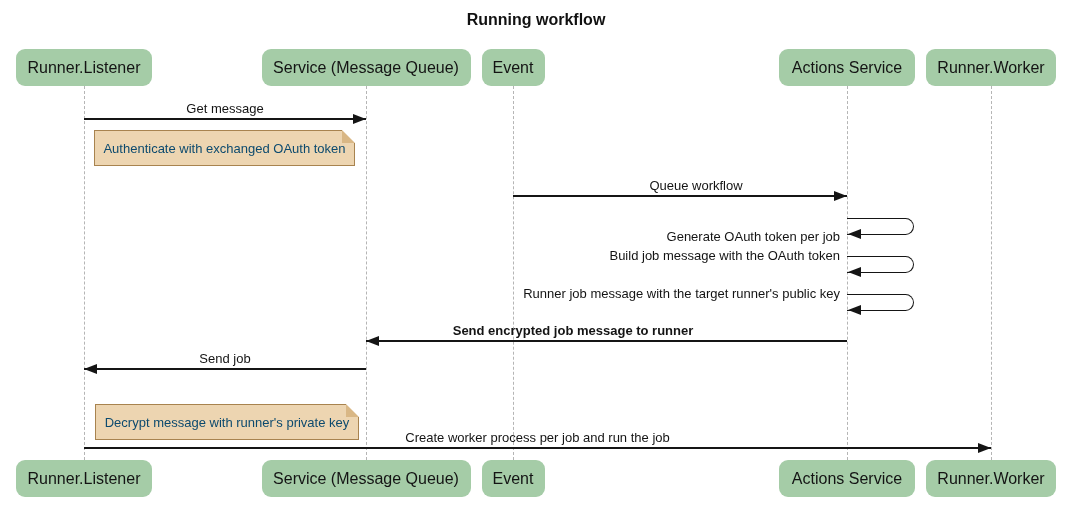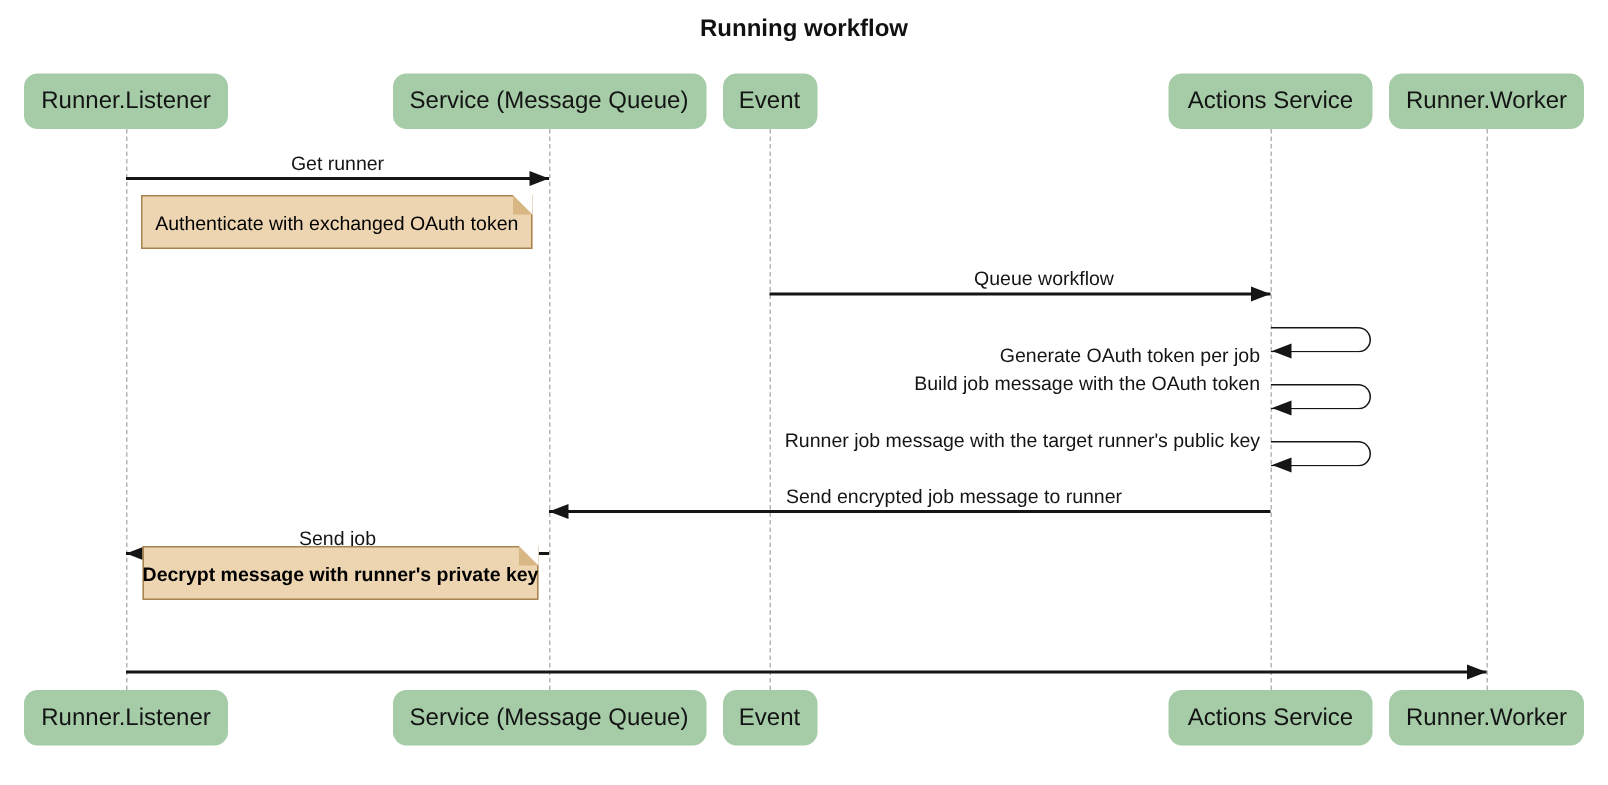--- a/index.html
+++ b/index.html
@@ -74,21 +74,21 @@
     border-radius: 0 10px 10px 0;
   }
   .note {
     position: absolute;
     background: #edd5b1;
     border: 1px solid #a8834f;
     display: flex;
     align-items: center;
     justify-content: center;
     font-size: 13px;
-    color: #000000;
+    color: #0c4a6e;
     white-space: nowrap;
   }
   .note::before {
     content: "";
     position: absolute;
     top: -1px; right: -1px;
     width: 0; height: 0;
     border-style: solid;
     border-width: 0 13px 13px 0;
     border-color: #ffffff #ffffff #d9b785 #d9b785;
@@ -107,38 +107,39 @@
     <div class="actor-box" style="left: 16px; top: 49px; width: 136px; height: 37px;">Runner.Listener</div>
     <div class="actor-box" style="left: 16px; top: 460px; width: 136px; height: 37px;">Runner.Listener</div>
     <div class="actor-box" style="left: 261.5px; top: 49px; width: 209px; height: 37px;">Service (Message Queue)</div>
     <div class="actor-box" style="left: 261.5px; top: 460px; width: 209px; height: 37px;">Service (Message Queue)</div>
     <div class="actor-box" style="left: 481.5px; top: 49px; width: 63px; height: 37px;">Event</div>
     <div class="actor-box" style="left: 481.5px; top: 460px; width: 63px; height: 37px;">Event</div>
     <div class="actor-box" style="left: 779px; top: 49px; width: 136px; height: 37px;">Actions Service</div>
     <div class="actor-box" style="left: 779px; top: 460px; width: 136px; height: 37px;">Actions Service</div>
     <div class="actor-box" style="left: 926px; top: 49px; width: 130px; height: 37px;">Runner.Worker</div>
     <div class="actor-box" style="left: 926px; top: 460px; width: 130px; height: 37px;">Runner.Worker</div>
-    <div class="msg-label" style="left: 225px; top: 101px;">Get runner</div>
+    <div class="msg-label" style="left: 225px; top: 101px;">Get message</div>
     <div class="msg-line" style="left: 84px; top: 118px; width: 282px;"></div>
     <div class="arrow-right" style="left: 353px; top: 113.5px;"></div>
     <div class="note" style="left: 94px; top: 130px; width: 259px; height: 34px;">Authenticate with exchanged OAuth token</div>
     <div class="msg-label" style="left: 680px; top: 178px; margin-left: 16px;">Queue workflow</div>
     <div class="msg-line" style="left: 513px; top: 195px; width: 334px;"></div>
     <div class="arrow-right" style="left: 834px; top: 190.5px;"></div>
     <div class="self-label" style="right: 232px; top: 210px; margin-top: 19px;">Generate OAuth token per job</div>
     <div class="self-loop" style="left: 847px; top: 218px; width: 66px; height: 15px;"></div>
     <div class="arrow-left" style="left: 848px; top: 229px;"></div>
     <div class="self-label" style="right: 232px; top: 248px; padding-left: 42px;">Build job message with the OAuth token</div>
     <div class="self-loop" style="left: 847px; top: 256px; width: 66px; height: 15px;"></div>
     <div class="arrow-left" style="left: 848px; top: 267px;"></div>
     <div class="self-label" style="right: 232px; top: 286px;">Runner job message with the target runner's public key</div>
     <div class="self-loop" style="left: 847px; top: 294px; width: 66px; height: 15px;"></div>
     <div class="arrow-left" style="left: 848px; top: 305px;"></div>
-    <div class="msg-label" style="left: 636px; top: 323px;">Send encrypted job message to runner</div>
+    <div class="msg-label" style="left: 573px; top: 323px; font-weight: bold;">Send encrypted job message to runner</div>
     <div class="msg-line" style="left: 366px; top: 340px; width: 481px;"></div>
     <div class="arrow-left" style="left: 366px; top: 335.5px;"></div>
     <div class="msg-label" style="left: 225px; top: 351px; text-align: right;">Send job</div>
     <div class="msg-line" style="left: 84px; top: 368px; width: 282px;"></div>
     <div class="arrow-left" style="left: 84px; top: 363.5px;"></div>
-    <div class="note" style="left: 95px; top: 364px; width: 262px; height: 34px; font-weight: bold;">Decrypt message with runner's private key</div>
+    <div class="note" style="left: 95px; top: 404px; width: 262px; height: 34px;">Decrypt message with runner's private key</div>
+    <div class="msg-label" style="left: 537.5px; top: 430px;">Create worker process per job and run the job</div>
     <div class="msg-line" style="left: 84px; top: 447px; width: 907px;"></div>
     <div class="arrow-right" style="left: 978px; top: 442.5px;"></div>
   </div>
 
 </body></html>

